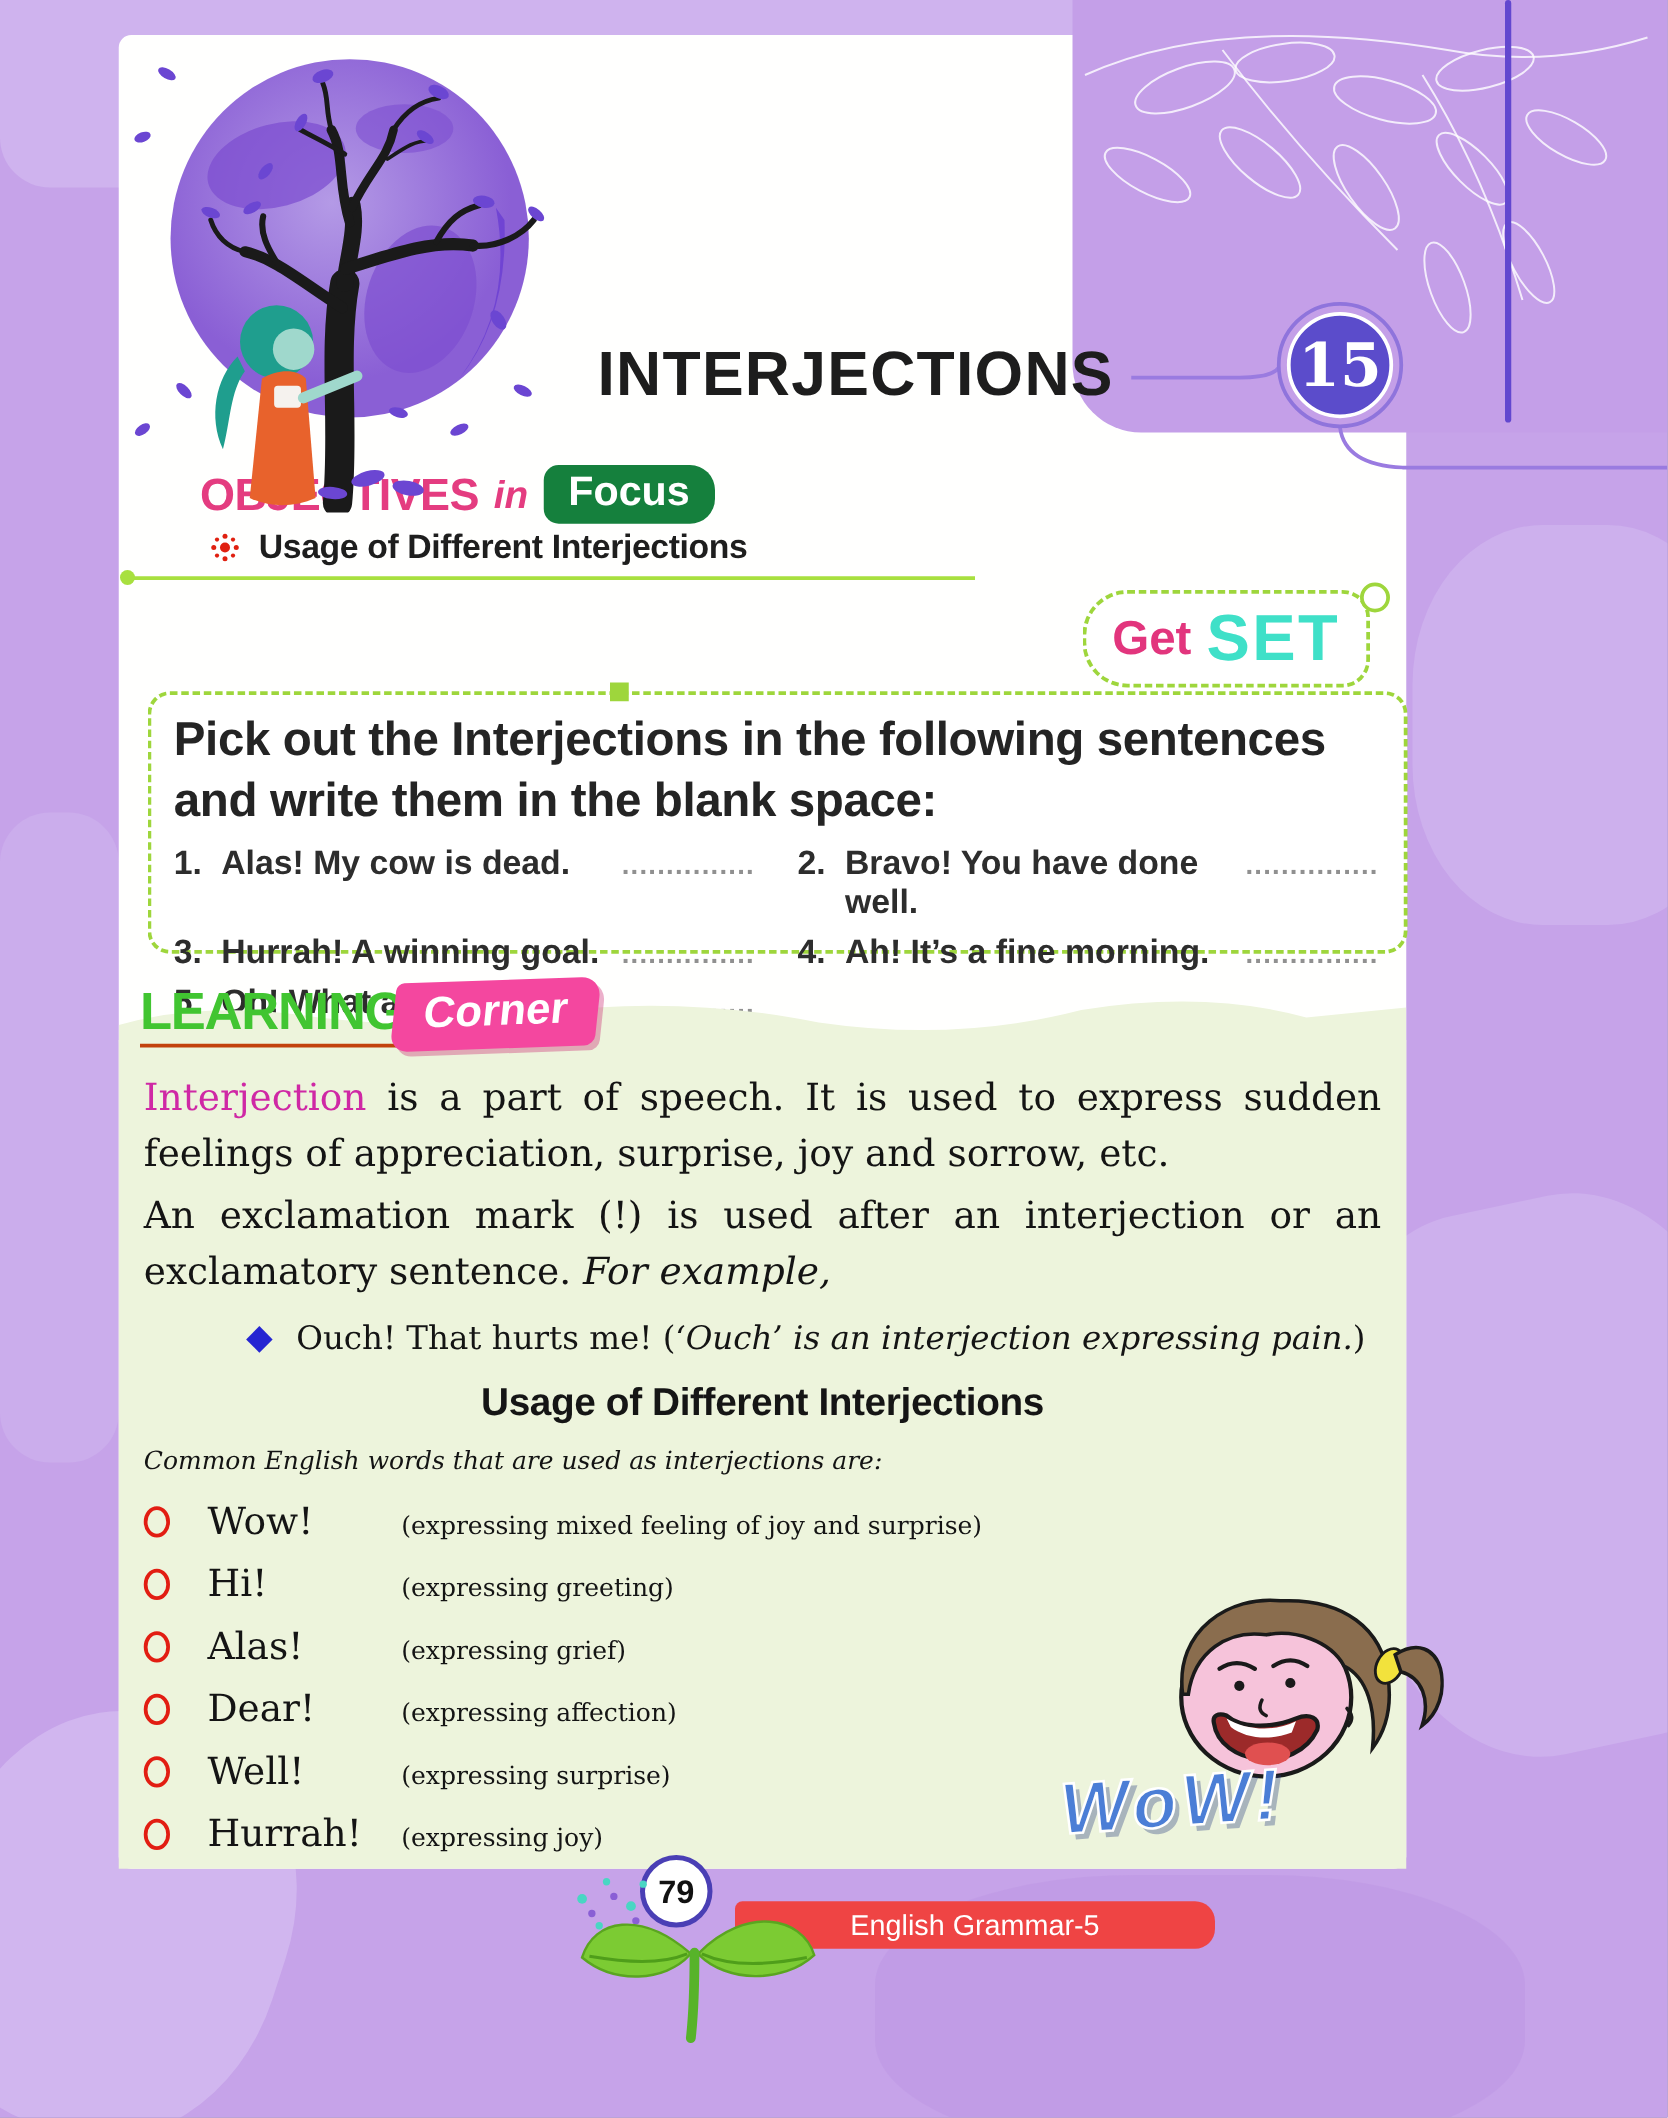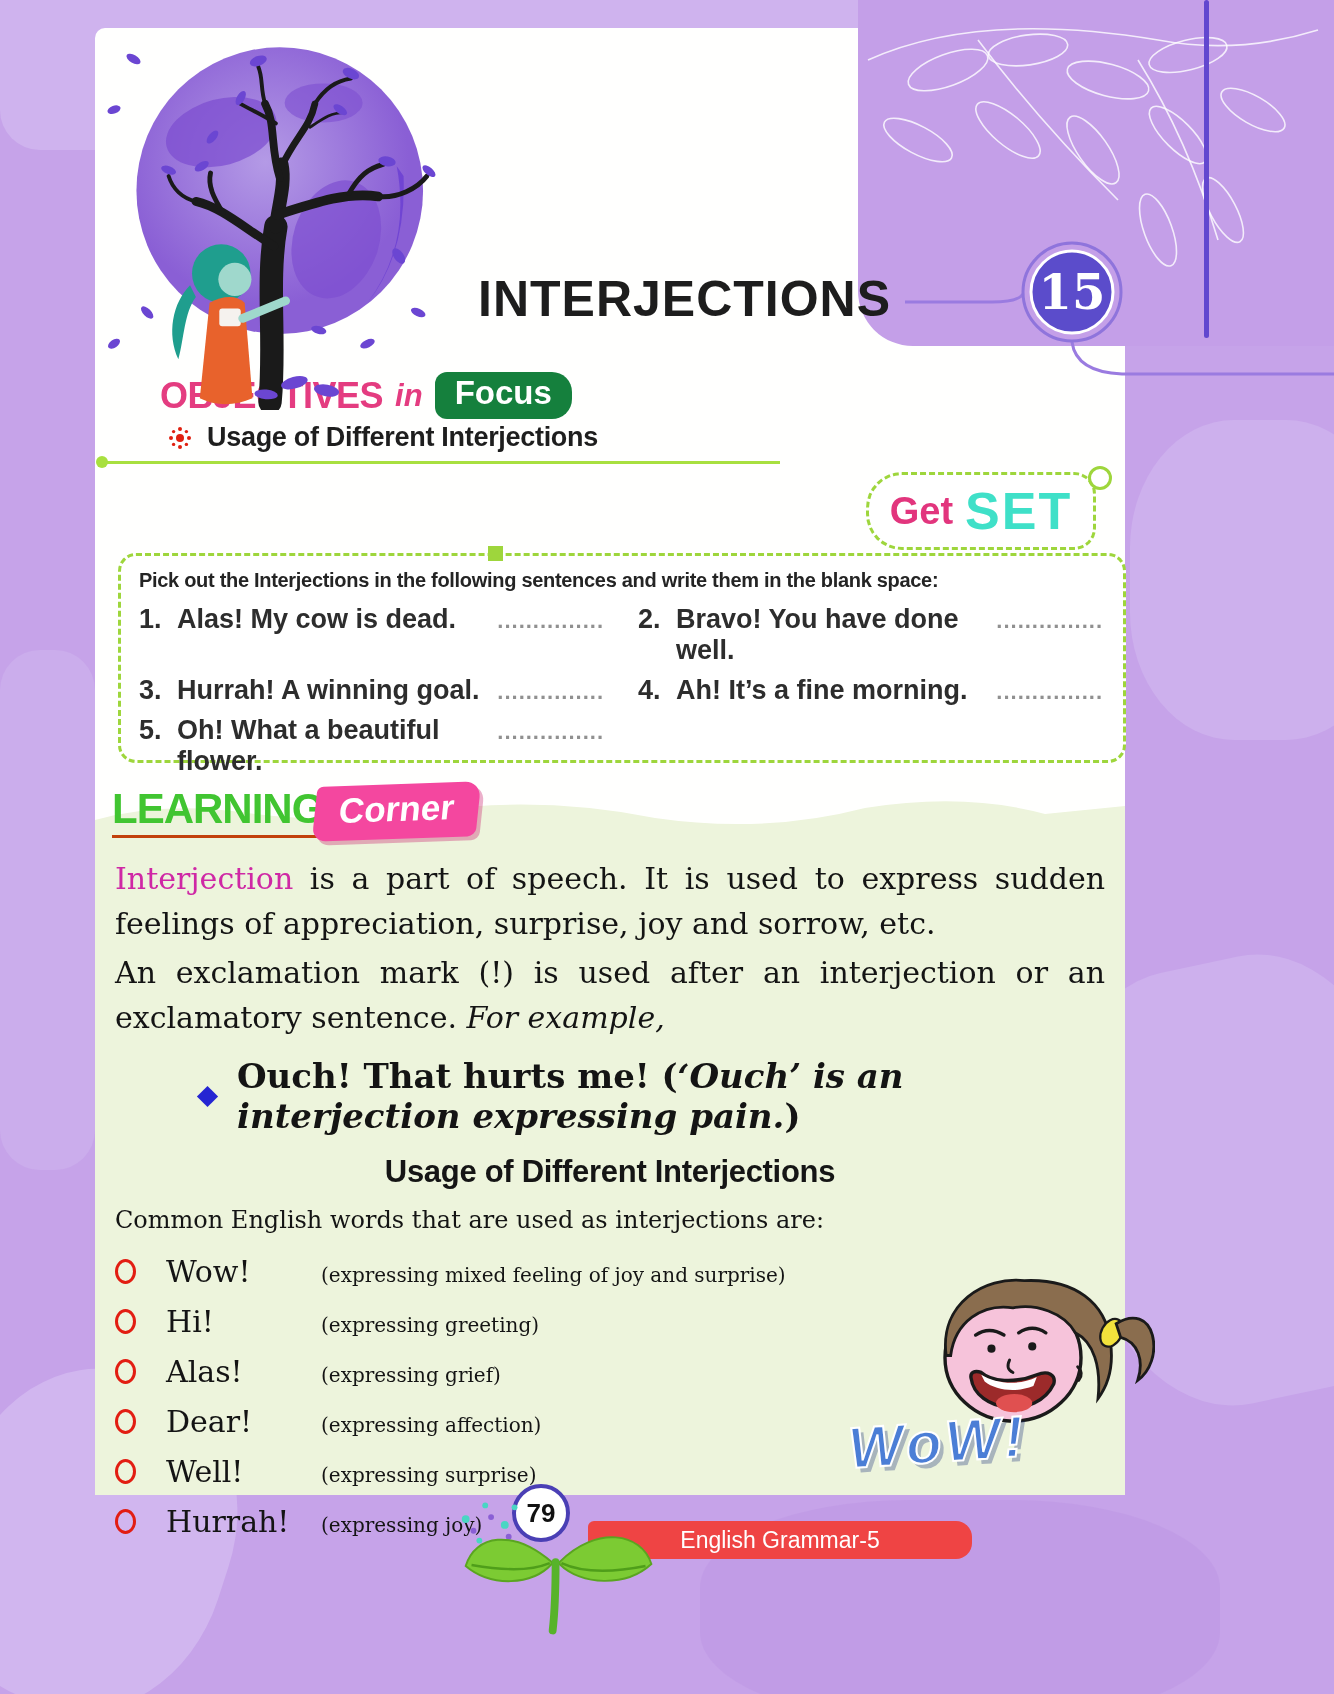--- a/index.html
+++ b/index.html
@@ -31,21 +31,21 @@
         border:3px dashed #9ed63c;border-radius:36px 22px 22px 36px;
         display:flex;align-items:center;justify-content:center;gap:12px;}
   .getset .w1{font-size:38px;font-weight:900;color:#e2357d;}
   .getset .w2{font-size:52px;font-weight:700;color:#3fe0c8;letter-spacing:2px;}
   .getset-ring{position:absolute;left:1088px;top:466px;width:18px;height:18px;background:#fff;
         border:3px solid #9ed63c;border-radius:50%;}
   
   .exercise{position:absolute;left:118px;top:553px;width:1008px;height:210px;box-sizing:border-box;
         background:#fff;border:3px dashed #9ed63c;border-radius:18px;padding:12px 20px 8px 18px;}
   .ex-square{position:absolute;left:488px;top:546px;width:15px;height:15px;background:#9ed63c;}
-  .ex-instruction{font-size:20px;font-weight:800;color:#242424;line-height:1.28;letter-spacing:-0.3px;}
+  .ex-instruction{font-size:38px;font-weight:800;color:#242424;line-height:1.28;letter-spacing:-0.3px;}
   .ex-items{margin-top:10px;display:grid;grid-template-columns:1fr 1fr;column-gap:34px;row-gap:9px;}
   .ex-item{display:flex;align-items:baseline;font-size:27px;font-weight:600;color:#2d2d2d;}
   .ex-num{width:38px;flex:none;}
   .ex-dots{margin-left:auto;color:#909090;font-size:22px;letter-spacing:1px;white-space:nowrap;}
   
   .learning{position:absolute;left:112px;top:786px;display:flex;align-items:flex-start;z-index:5;}
   .learn-w1{font-size:42px;font-weight:900;color:#41c531;letter-spacing:-1px;
         border-bottom:3px solid #c2410c;padding-bottom:3px;line-height:1.1;}
   .learn-w2{background:#f4479f;color:#fff;font-size:35px;font-weight:900;
         padding:5px 24px 10px;border-radius:6px 16px 8px 14px;margin-left:-8px;margin-top:-2px;
@@ -53,24 +53,24 @@
   
   .panel{position:absolute;left:95px;top:832px;width:1030px;height:663px;background:#edf4dc;z-index:1;}
   .panel-wave{position:absolute;left:95px;top:798px;width:1030px;height:36px;z-index:1;}
   .panel-inner{position:absolute;left:0;top:0;width:100%;height:100%;box-sizing:border-box;padding:24px 20px 0 20px;}
   .serif{font-family:"DejaVu Serif","Liberation Serif",serif;}
   .para{font-size:30px;line-height:1.5;color:#141414;text-align:justify;margin:0 0 4px 0;}
   .lead-word{color:#cf28a5;}
   .ital{font-style:italic;}
   .example-row{display:flex;align-items:center;gap:22px;margin:16px 0 10px 85px;}
   .diamond{width:15px;height:15px;background:#2525d2;transform:rotate(45deg);flex:none;}
-  .example-text{font-size:34px;color:#141414;font-weight:bold;}
+  .example-text{font-size:26px;color:#141414;}
   .usage-heading{font-size:31px;font-weight:800;color:#151515;text-align:center;margin:18px 0 12px 0;
         font-family:"Liberation Sans",sans-serif;letter-spacing:-0.3px;}
-  .usage-intro{font-size:24px;color:#141414;margin:16px 0 20px 0;}
+  .usage-intro{font-size:20px;color:#141414;margin:16px 0 20px 0;font-style:italic;}
   .usage-row{display:flex;align-items:baseline;margin-bottom:15px;}
   .ring-bullet{width:15px;height:19px;border:3px solid #e21d12;border-radius:50%;flex:none;
         margin-right:30px;align-self:center;}
   .usage-word{width:155px;flex:none;font-size:30px;color:#141414;}
   .usage-meaning{font-size:20px;color:#141414;}
   
   .wow-girl{position:absolute;left:905px;top:1258px;z-index:6;}
   .wow-text{position:absolute;left:848px;top:1408px;z-index:6;font-size:58px;font-weight:900;
         font-style:italic;color:#4b7ed6;transform:rotate(-4deg);letter-spacing:4px;
         -webkit-text-stroke:2px #ffffff;text-shadow:4px 5px 0 rgba(40,60,130,0.35);}

